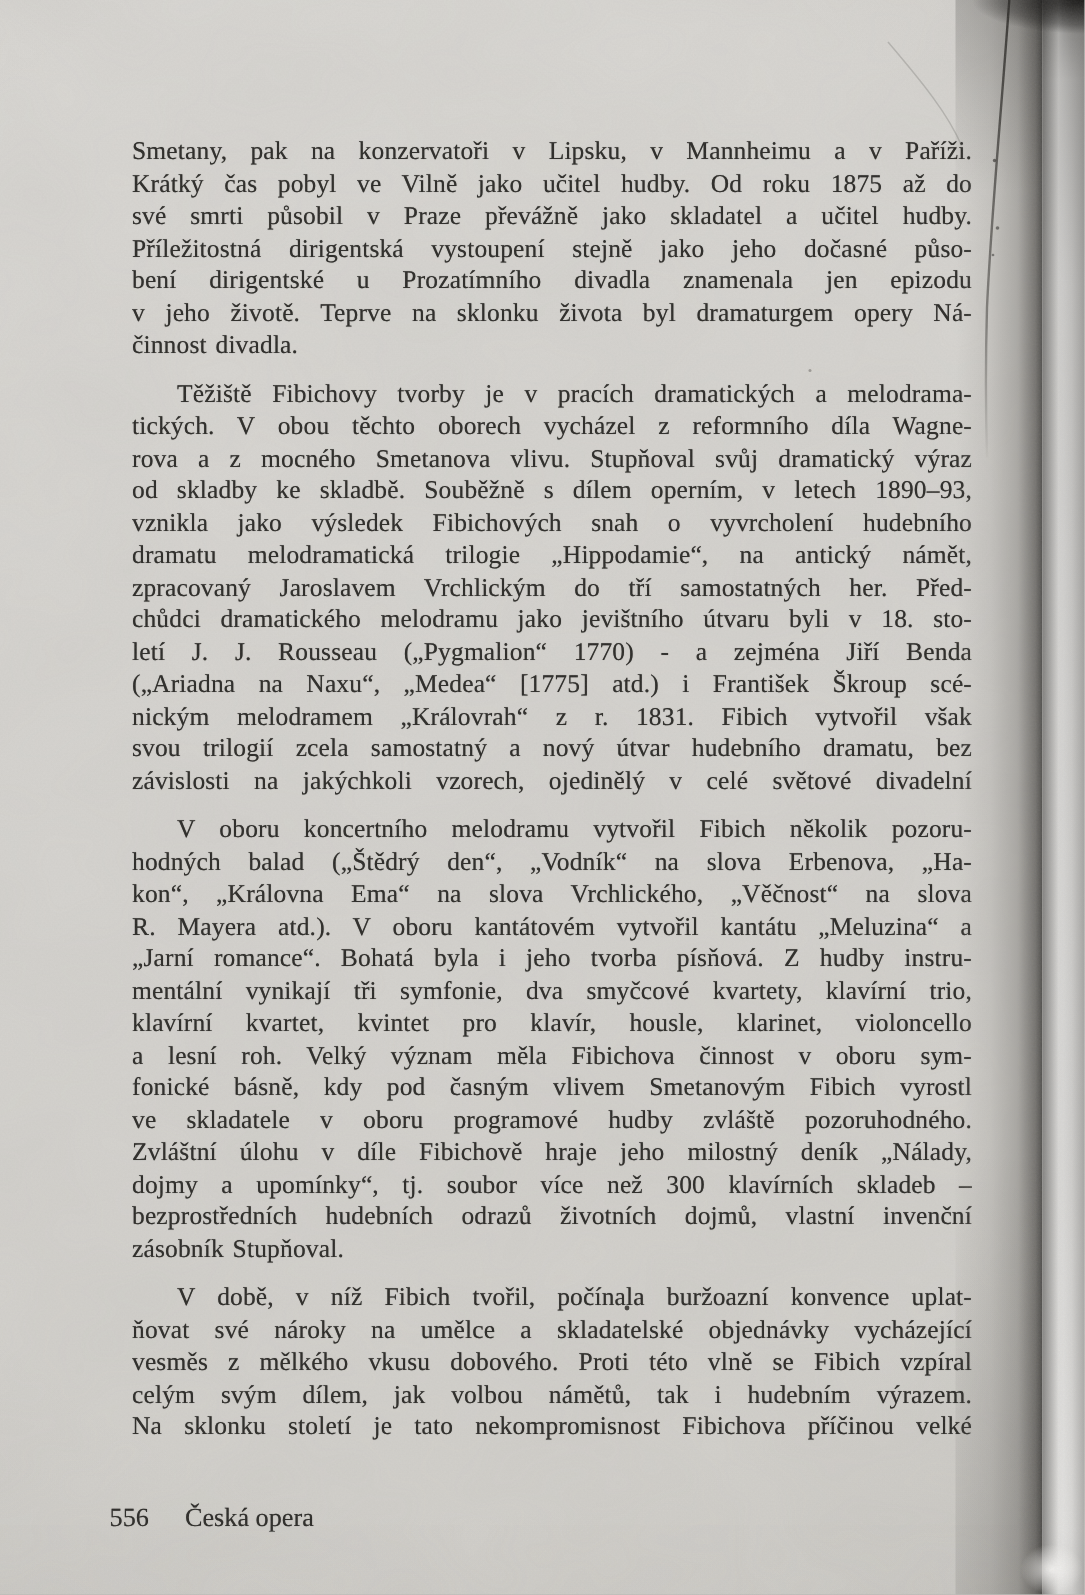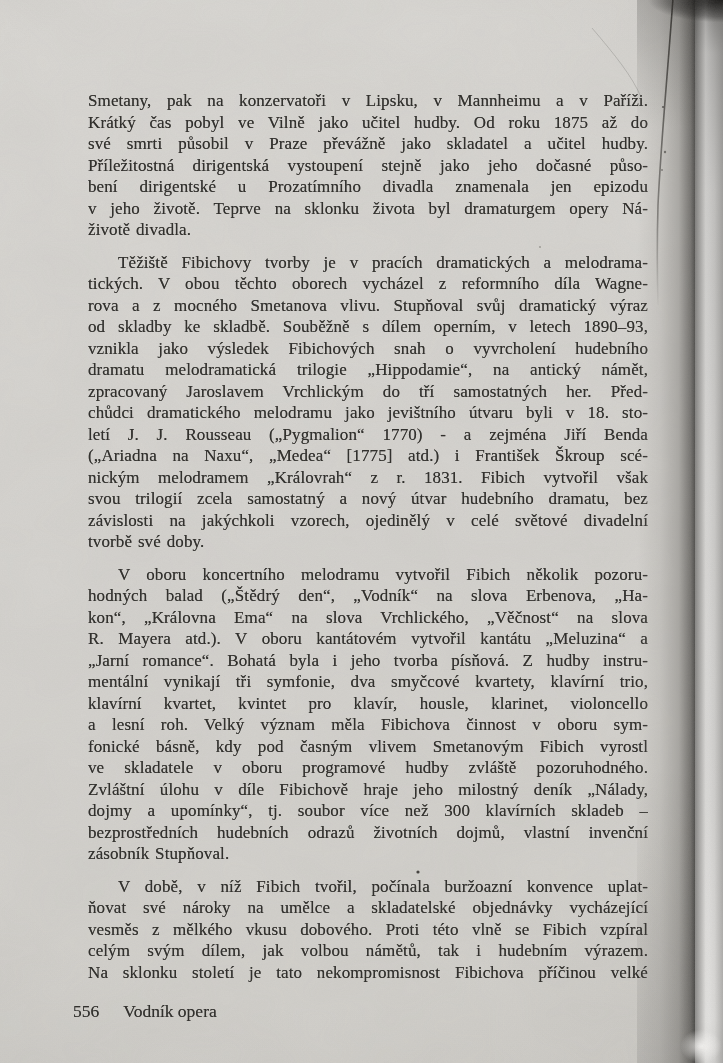--- a/index.html
+++ b/index.html
@@ -81,37 +81,36 @@
   </svg>
 
   <div class="text-block">
       <div class="paragraph">
         <div class="line">Smetany, pak na konzervatoři v Lipsku, v Mannheimu a v Paříži.</div>
         <div class="line">Krátký čas pobyl ve Vilně jako učitel hudby. Od roku 1875 až do</div>
         <div class="line">své smrti působil v Praze převážně jako skladatel a učitel hudby.</div>
         <div class="line">Příležitostná dirigentská vystoupení stejně jako jeho dočasné půso-</div>
         <div class="line">bení dirigentské u Prozatímního divadla znamenala jen epizodu</div>
         <div class="line">v jeho životě. Teprve na sklonku života byl dramaturgem opery Ná-</div>
-        <div class="line lastline">životě divadla.</div>
+        <div class="line lastline">činnost divadla.</div>
       </div>
       <div class="paragraph">
         <div class="line firstline">Těžiště Fibichovy tvorby je v pracích dramatických a melodrama-</div>
         <div class="line">tických. V obou těchto oborech vycházel z reformního díla Wagne-</div>
         <div class="line">rova a z mocného Smetanova vlivu. Stupňoval svůj dramatický výraz</div>
         <div class="line">od skladby ke skladbě. Souběžně s dílem operním, v letech 1890–93,</div>
         <div class="line">vznikla jako výsledek Fibichových snah o vyvrcholení hudebního</div>
         <div class="line">dramatu melodramatická trilogie „Hippodamie“, na antický námět,</div>
         <div class="line">zpracovaný Jaroslavem Vrchlickým do tří samostatných her. Před-</div>
         <div class="line">chůdci dramatického melodramu jako jevištního útvaru byli v 18. sto-</div>
         <div class="line">letí J. J. Rousseau („Pygmalion“ 1770) - a zejména Jiří Benda</div>
         <div class="line">(„Ariadna na Naxu“, „Medea“ [1775] atd.) i František Škroup scé-</div>
         <div class="line">nickým melodramem „Královrah“ z r. 1831. Fibich vytvořil však</div>
         <div class="line">svou trilogií zcela samostatný a nový útvar hudebního dramatu, bez</div>
         <div class="line">závislosti na jakýchkoli vzorech, ojedinělý v celé světové divadelní</div>
-        <div class="line lastline">tvorbě své doby.</div>
       </div>
       <div class="paragraph">
         <div class="line firstline">V oboru koncertního melodramu vytvořil Fibich několik pozoru-</div>
         <div class="line">hodných balad („Štědrý den“, „Vodník“ na slova Erbenova, „Ha-</div>
         <div class="line">kon“, „Královna Ema“ na slova Vrchlického, „Věčnost“ na slova</div>
         <div class="line">R. Mayera atd.). V oboru kantátovém vytvořil kantátu „Meluzina“ a</div>
         <div class="line">„Jarní romance“. Bohatá byla i jeho tvorba písňová. Z hudby instru-</div>
         <div class="line">mentální vynikají tři symfonie, dva smyčcové kvartety, klavírní trio,</div>
         <div class="line">klavírní kvartet, kvintet pro klavír, housle, klarinet, violoncello</div>
         <div class="line">a lesní roh. Velký význam měla Fibichova činnost v oboru sym-</div>
@@ -126,21 +125,21 @@
         <div class="line firstline">V době, v níž Fibich tvořil, počínala buržoazní konvence uplat-</div>
         <div class="line">ňovat své nároky na umělce a skladatelské objednávky vycházející</div>
         <div class="line">vesměs z mělkého vkusu dobového. Proti této vlně se Fibich vzpíral</div>
         <div class="line">celým svým dílem, jak volbou námětů, tak i hudebním výrazem.</div>
         <div class="line">Na sklonku století je tato nekompromisnost Fibichova příčinou velké</div>
       </div>
     </div>
 
   <div class="footer">
     <span>556</span>
-    <span>Vodník opera</span>
+    <span>Česká opera</span>
   </div>
 
   <div class="gutter-shade"></div>
   <div class="stack-strip"></div>
   <div class="corner-dark"></div>
   <div class="corner-glow"></div>
 
   <svg class="overlay" width="723" height="1063" xmlns="http://www.w3.org/2000/svg">
     <defs>
       <linearGradient id="creaseFade" gradientUnits="userSpaceOnUse" x1="0" y1="0" x2="0" y2="310">

